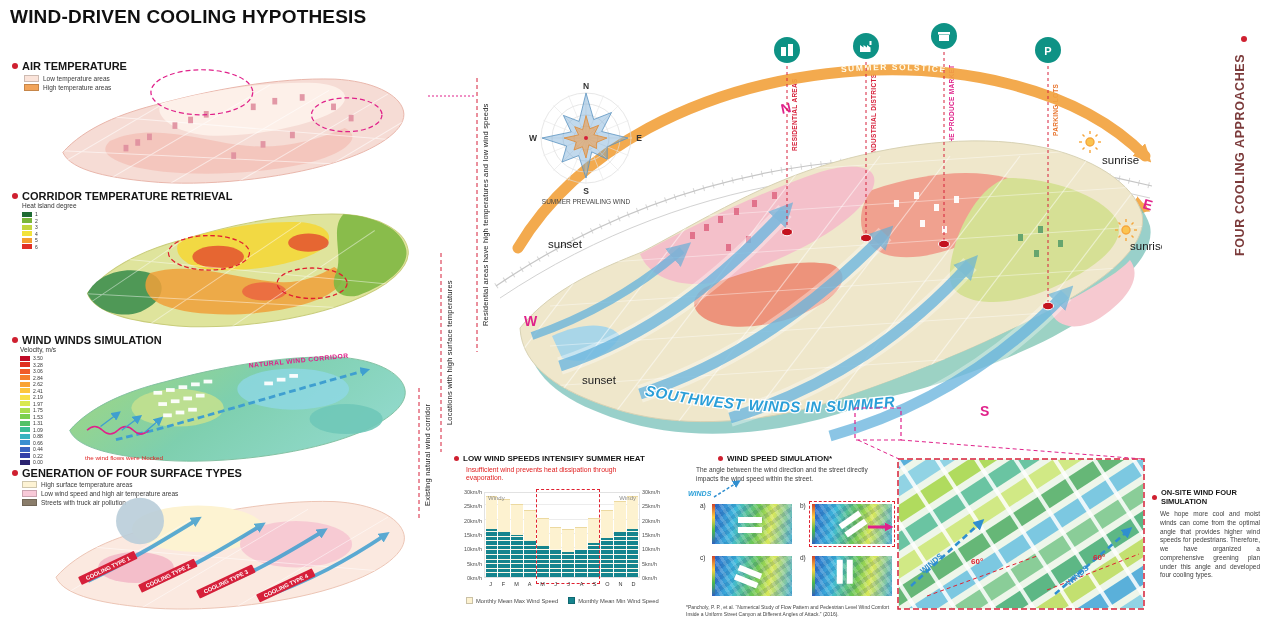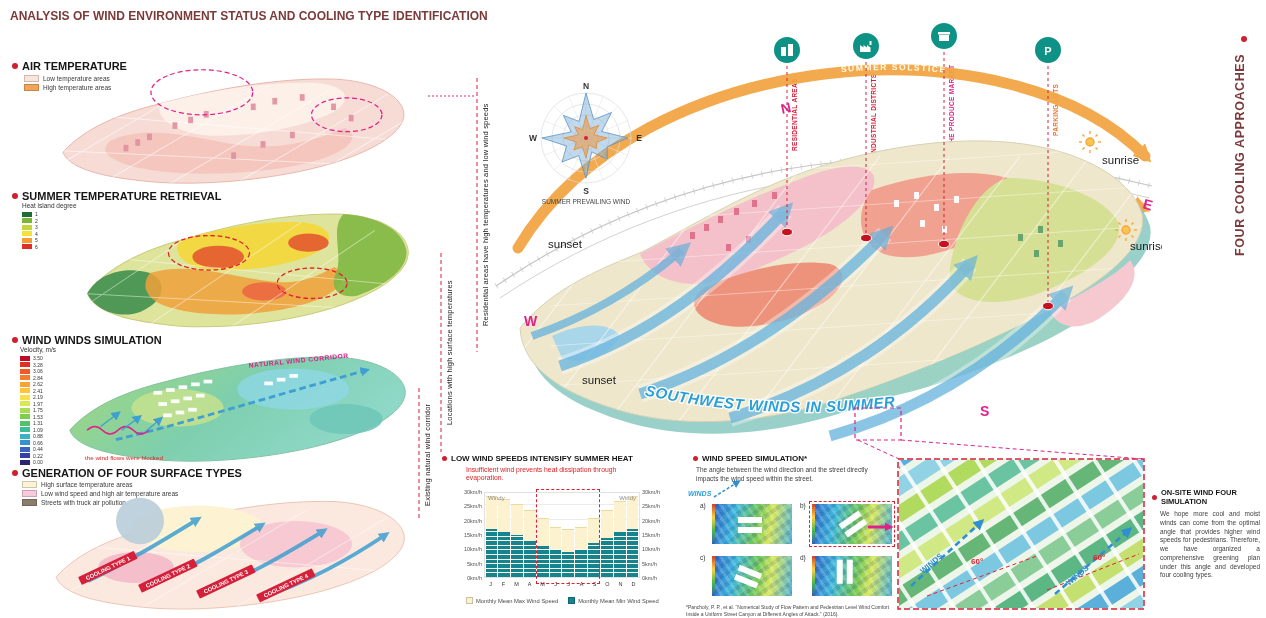--- a/index.html
+++ b/index.html
@@ -43,21 +43,21 @@
 .bld{position:absolute;width:24px;height:5.5px;background:#fff;left:26px;top:13px;box-shadow:0 10px 0 #fff}
 .note-red{font-size:6.8px;color:#e02020;line-height:1.25}
 .small-body{font-size:6.5px;color:#3d3d3d;line-height:1.35;text-align:justify}
 </style>
 </head>
 <body>
 
 <div class="board">
 
   <div class="abs" style="left:10px;top:6px">
-    <div style="font-size:12px;font-weight:bold;color:#7b3a3a;margin-top:3px">ANALYSIS OF WIND ENVIRONMENT STATUS AND COOLING TYPE IDENTIFICATION</div>
+    <div style="font-size:19px;font-weight:800;color:#101010;letter-spacing:.2px">WIND-DRIVEN COOLING HYPOTHESIS</div>
   </div>
 
   <div class="abs sec-h h9" style="left:12px;top:60px">
     <span class="dot"></span>
     <span>AIR TEMPERATURE</span>
   </div>
   <div id="air-legend" class="abs" style="left:24px;top:73px">
       <div class="leg-row">
         <span class="sw" style="background: rgb(251, 228, 218);"></span>
         <span>Low temperature areas</span>
@@ -101,21 +101,21 @@
         <rect x="240" y="70" width="5" height="7"></rect>
         <rect x="210" y="80" width="5" height="7"></rect>
         <rect x="180" y="92" width="5" height="7"></rect>
     </g>
     <ellipse cx="150" cy="28" rx="52" ry="24" fill="none" stroke="#e0218a" stroke-width="1.3" stroke-dasharray="5 3"></ellipse>
     <ellipse cx="298" cy="52" rx="36" ry="18" fill="none" stroke="#e0218a" stroke-width="1.3" stroke-dasharray="5 3"></ellipse>
   </svg>
 
   <div class="abs sec-h h9" style="left:12px;top:190px">
     <span class="dot"></span>
-    <span>SUMMER TEMPERATURE RETRIEVAL</span>
+    <span>CORRIDOR TEMPERATURE RETRIEVAL</span>
   </div>
   <div class="abs" style="left:22px;top:202px;font-size:6.5px;color:#333">Heat island degree</div>
   <div id="heat-levels" class="abs" style="left:22px;top:211px">
       <div class="sc-row">
         <span class="sc-sw" style="background: rgb(30, 107, 51);"></span>
         <span>1</span>
       </div>
       <div class="sc-row">
         <span class="sc-sw" style="background: rgb(121, 182, 58);"></span>
         <span>2</span>
@@ -551,21 +551,21 @@
         <svg width="14" height="14" viewBox="0 0 14 14">
           <text x="7" y="11.5" text-anchor="middle" font-size="11" font-weight="bold" fill="#fff">P</text>
         </svg>
       </div>
   </div>
   <div class="abs vtext poi-lbl" style="left: 1052px; top: 68px; height: 84px; color: rgb(232, 116, 44);">PARKING LOTS</div>
 
   <span class="abs dot" style="left:1241px;top:36px;z-index:3"></span>
   <div class="abs vtext" style="left:1233px;top:50px;height:210px;font-weight:800;font-size:12.5px;color:#7b3a3a;letter-spacing:.6px;z-index:3">FOUR COOLING APPROACHES</div>
 
-  <div class="abs sec-h h8" style="left:442px;top:454px">
+  <div class="abs sec-h h8" style="left:454px;top:454px">
     <span class="dot sm"></span>
     <span>LOW WIND SPEEDS INTENSIFY SUMMER HEAT</span>
   </div>
   <div class="abs note-red" style="left:466px;top:466px;width:160px">Insufficient wind prevents heat dissipation through evaporation.</div>
 
   <div class="abs chart" style="left:458px;top:492px">
     <div id="chart-yl" class="ycol">
         <div>30km/h</div>
         <div>25km/h</div>
         <div>20km/h</div>
@@ -657,21 +657,21 @@
       <div class="cl-item">
         <span class="cl-sw" style="background: rgb(253, 242, 208);"></span>
         <span>Monthly Mean Max Wind Speed</span>
       </div>
       <div class="cl-item">
         <span class="cl-sw" style="background: rgb(21, 132, 142);"></span>
         <span>Monthly Mean Min Wind Speed</span>
       </div>
     </div>
 
-  <div class="abs sec-h h8" style="left:693px;top:454px">
+  <div class="abs sec-h h8" style="left:718px;top:454px">
     <span class="dot sm"></span>
     <span>WIND SPEED SIMULATION*</span>
   </div>
   <div class="abs small-body" style="left:696px;top:466px;width:186px;text-align:left">The angle between the wind direction and the street directly impacts the wind speed within the street.</div>
   <div class="abs" style="left:688px;top:490px;font-size:7px;font-weight:bold;font-style:italic;color:#2b9fd8">WINDS</div>
 
   <div class="abs panel-grid" style="left:700px;top:504px">
     <div class="panel-w">
       <span class="p-lbl">a)</span>
       <div class="panel">

